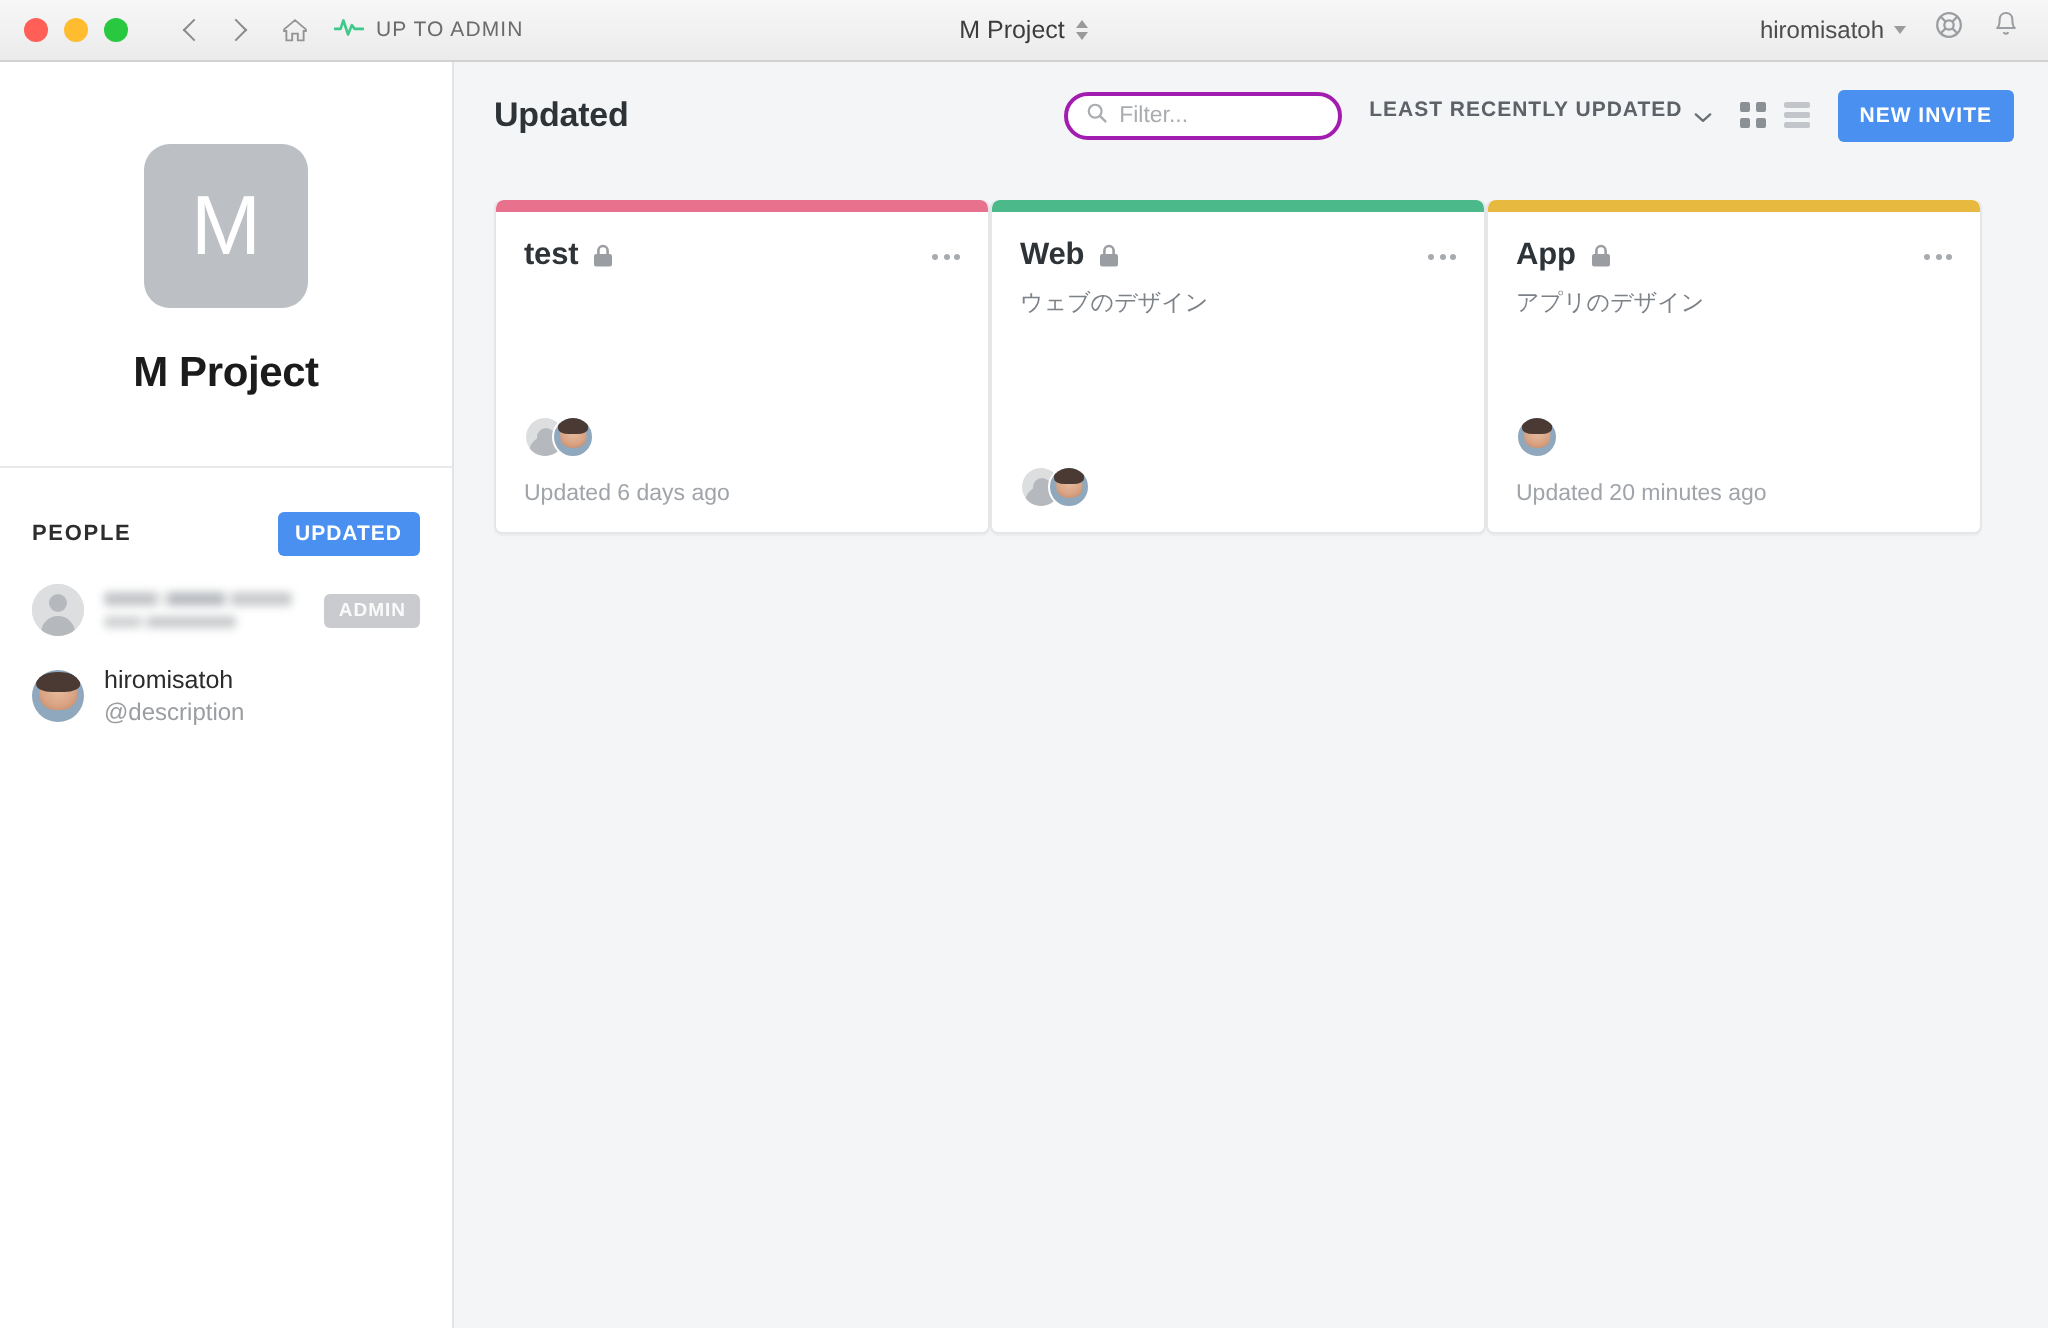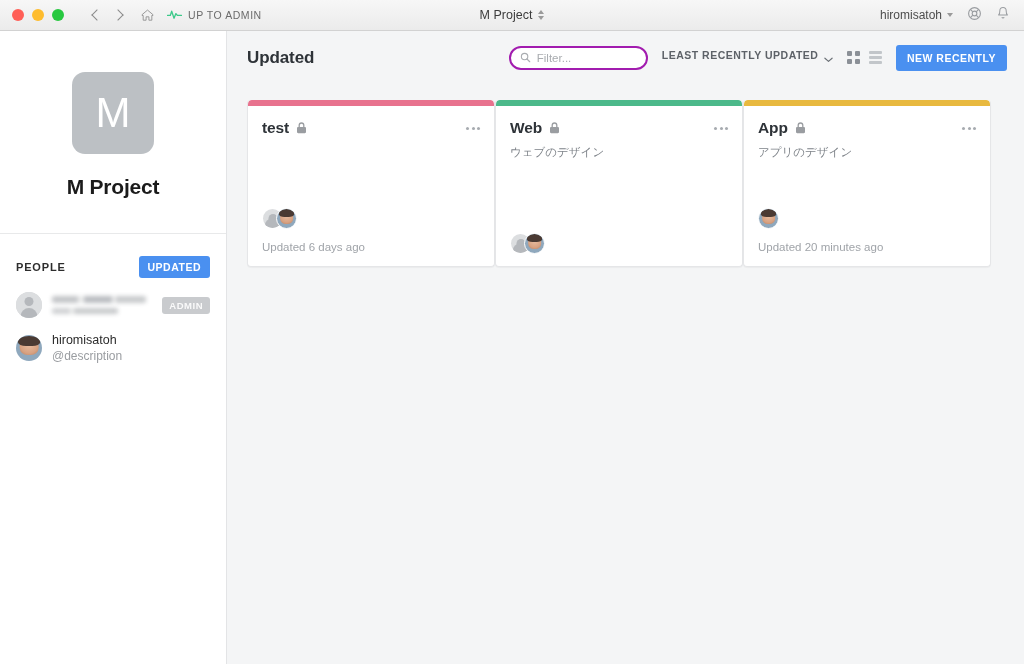--- a/index.html
+++ b/index.html
@@ -306,21 +306,21 @@
                 <b></b>
                 <b></b>
               </span>
             <span class="list-ico">
                 <b></b>
                 <b></b>
                 <b></b>
               </span>
           </div>
 
-          <button class="new-btn">NEW RECENTLY</button>
+          <button class="new-btn">NEW INVITE</button>
         </div>
       </div>
 
       <div class="cards">
 
         <div class="card">
           <div class="card-stripe" style="background:#e8728e"></div>
           <div class="card-inner">
             <div class="card-titlerow">
               <span class="card-title">test</span>

